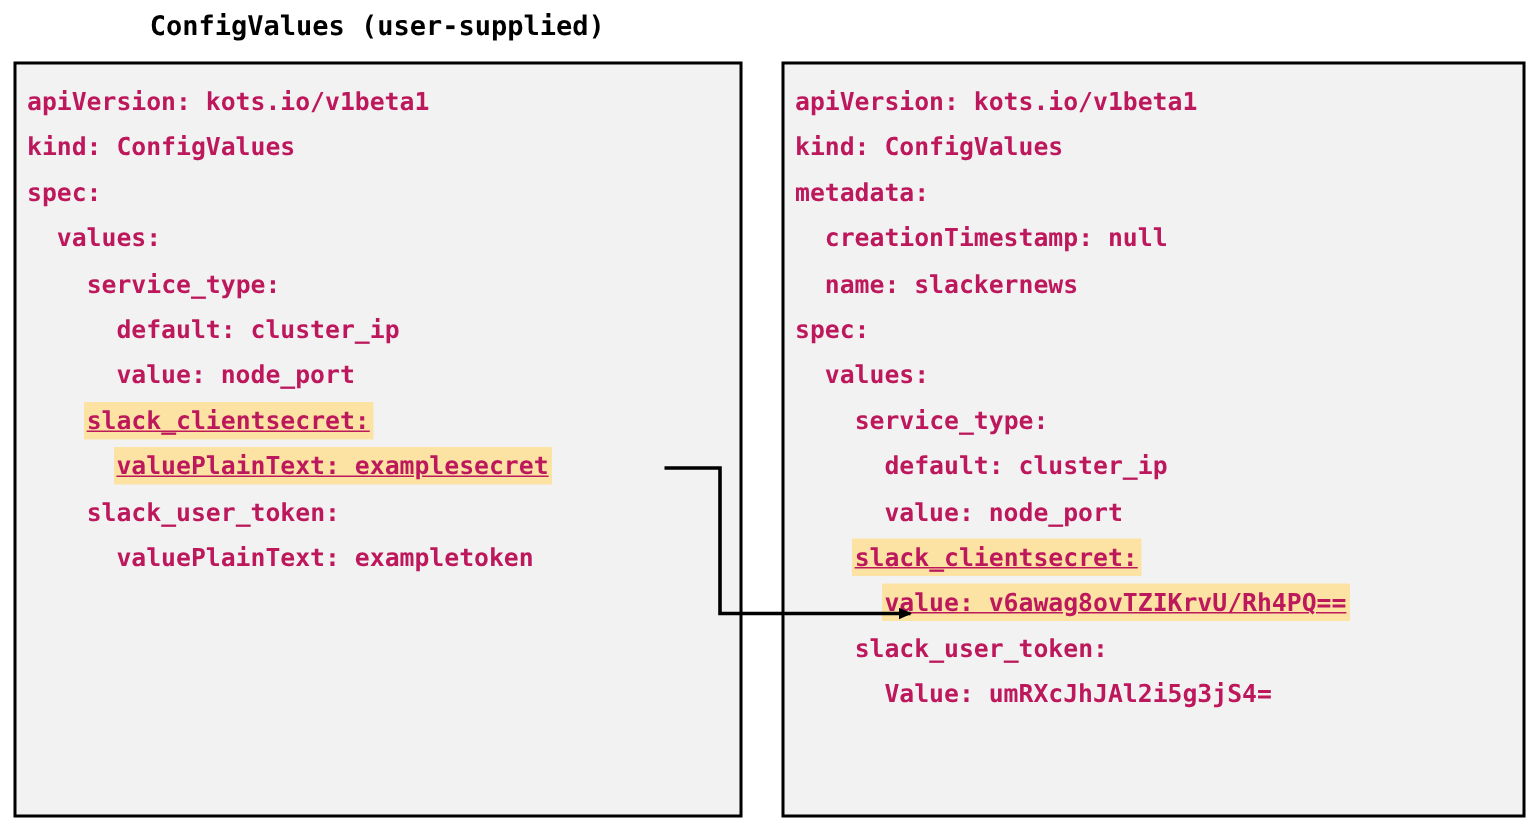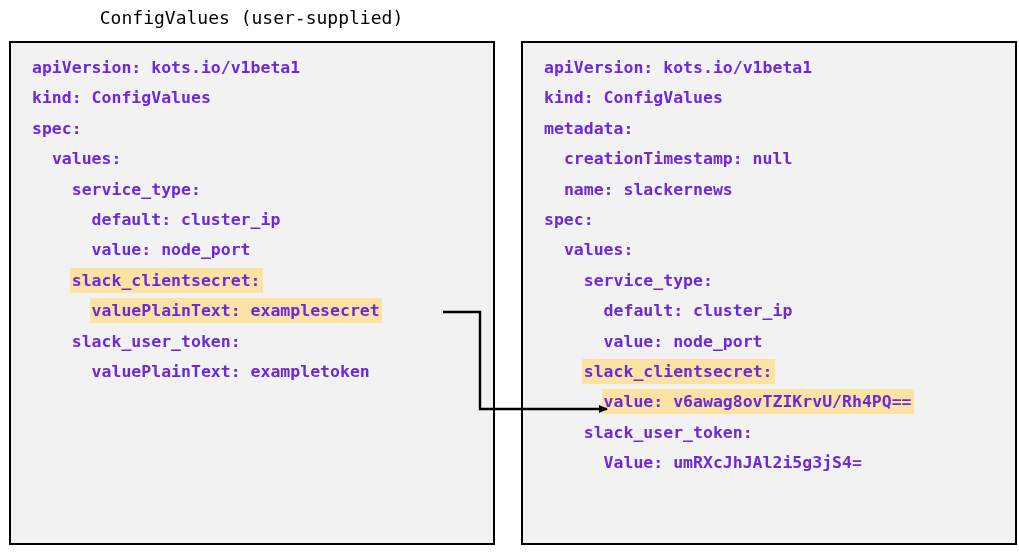--- a/index.html
+++ b/index.html
@@ -25,21 +25,21 @@
   #panel-right { left: 512px; width: 507px; }
 
   .panel-title {
     position: absolute;
     top: 7px;
     left: 0;
     width: 100%;
     text-align: center;
     font-family: "DejaVu Sans Mono", "Liberation Mono", monospace;
     font-size: 18px;
-    font-weight: normal;
+    font-weight: bold;
     color: #000000;
     letter-spacing: 0px;
     white-space: nowrap;
   }
 
   .code-box {
     position: absolute;
     top: 41px;
     background: #f2f2f2;
     border: 2px solid #000000;
@@ -53,43 +53,44 @@
   }
   #box-right {
     left: 9px;
     width: 496px;
     height: 504px;
   }
 
   .code-lines {
     position: absolute;
     top: 10px;
-    left: 19px;
+    left: 5px;
     right: 0;
     font-family: "DejaVu Sans Mono", "Liberation Mono", monospace;
     font-size: 16.5px;
     font-weight: bold;
     line-height: 30.4px;
-    color: #6d28d9;
+    color: #be185d;
     white-space: pre;
   }
 
   .code-line {
     height: 30.4px;
     white-space: pre;
   }
 
   .code-line > .seg {
     display: inline;
     padding: 3px 2px 3px 2px;
     white-space: pre;
   }
   .code-line.hl > .seg {
     background: #fce3a4;
     box-shadow: 0 0 0 0 transparent;
+    text-decoration: underline;
   }
 
   
   #connector {
     position: absolute;
     left: 0;
     top: 0;
     width: 1019px;
     height: 559px;
     pointer-events: none;

